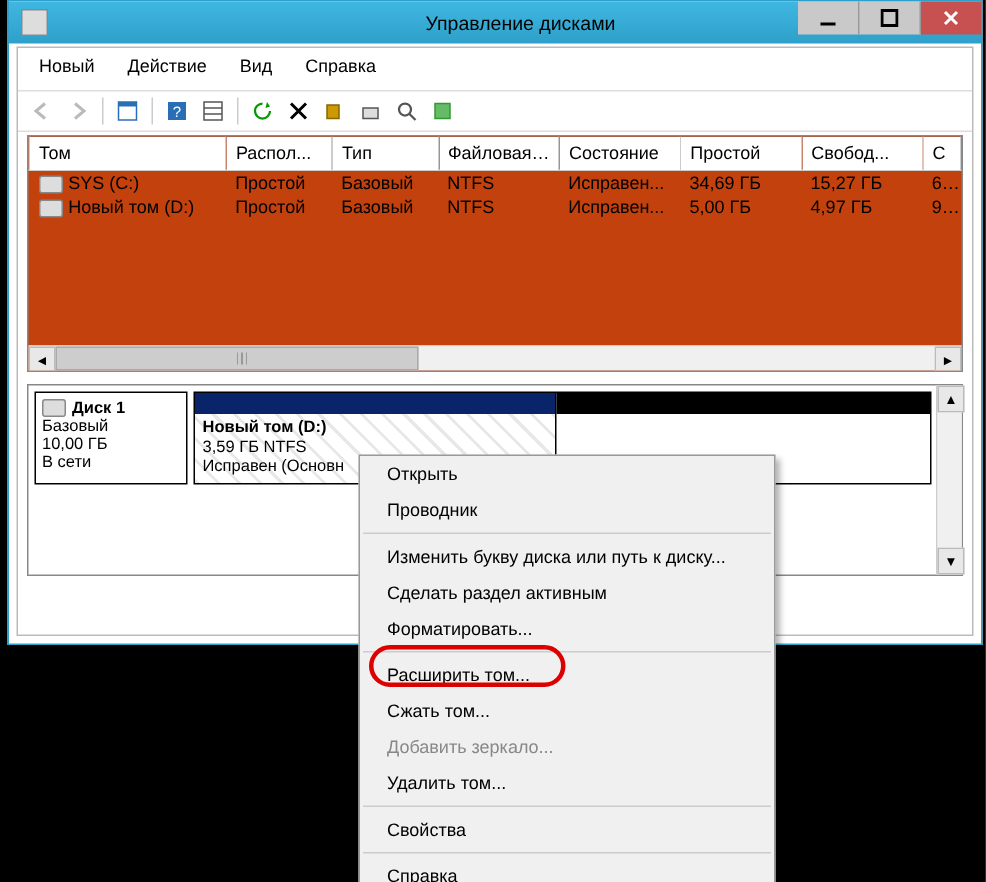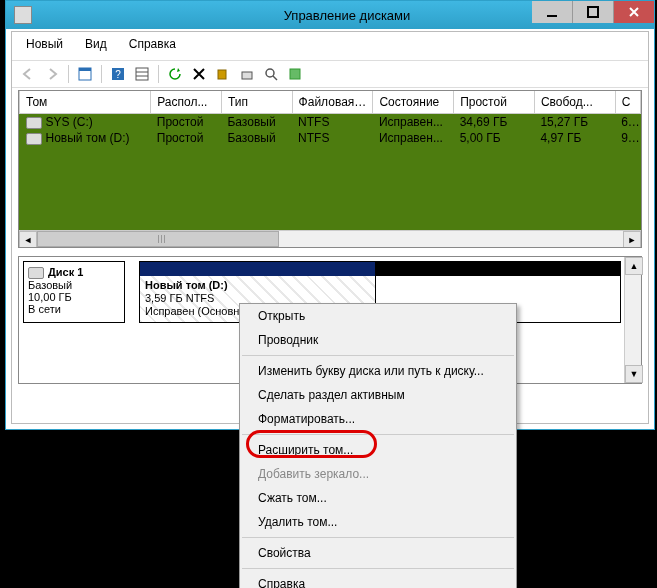--- a/index.html
+++ b/index.html
@@ -15,33 +15,33 @@
 .win-btn.close{background:#c75050;color:#fff}
 .win-btn:not(:last-child){border-right:1px solid #999}
 .window-inner{position:absolute;left:5px;right:5px;top:30px;bottom:5px;background:#fff;border:1px solid #bbb}
 .menubar{height:22px;padding:3px 4px;display:flex;gap:2px}
 .menu-item{padding:2px 10px;cursor:pointer}
 .toolbar{height:26px;border-top:1px solid #ddd;border-bottom:1px solid #ddd;display:flex;align-items:center;padding:0 6px;gap:4px}
 .tb-btn{width:20px;height:20px;display:flex;align-items:center;justify-content:center;cursor:pointer}
 .tb-btn.disabled{opacity:.4;cursor:default}
 .tb-sep{width:1px;height:18px;background:#ccc;margin:0 2px}
 .content{position:absolute;left:0;right:0;top:52px;bottom:0;padding:6px}
-.table-wrap{border:1px solid #888;height:156px;overflow:hidden;background:#4d7c0f;position:relative}
+.table-wrap{border:1px solid #888;height:156px;overflow:hidden;background:#c2410c;position:relative}
 table.volumes{width:100%;border-collapse:collapse;table-layout:fixed}
 table.volumes th{background:#fff;border:1px solid #ccc;border-top:none;padding:2px 6px;text-align:left;font-weight:normal;height:18px;position:relative;overflow:hidden;white-space:nowrap;text-overflow:ellipsis}
 table.volumes td{padding:1px 6px;white-space:nowrap;overflow:hidden;text-overflow:ellipsis}
 .drive-ico{display:inline-block;width:14px;height:10px;background:#ddd;border:1px solid #888;border-radius:2px;margin-right:4px;vertical-align:middle}
 .h-scroll{position:absolute;left:0;right:0;bottom:0;height:16px;background:#f0f0f0;border-top:1px solid #ccc;display:flex}
 .sb-btn{width:16px;height:16px;background:#e8e8e8;border:1px solid #bbb;display:flex;align-items:center;justify-content:center;font-size:9px}
 .sb-track{flex:1;background:#f0f0f0;position:relative}
 .sb-thumb{position:absolute;left:0;top:0;height:14px;width:240px;background:#cdcdcd;border:1px solid #aaa}
 .sb-thumb::after{content:"";position:absolute;left:50%;top:3px;width:8px;height:8px;background:repeating-linear-gradient(90deg,#999 0 1px,transparent 1px 3px)}
 .disk-area{margin-top:8px;border:1px solid #888;height:126px;position:relative;background:#fff}
 .v-scroll{position:absolute;right:0;top:0;bottom:0;width:16px;background:#f0f0f0;border-left:1px solid #ccc;display:flex;flex-direction:column}
-.disk-row{padding:4px;display:flex;gap:14px;margin-right:16px}
+.disk-row{padding:4px;display:flex;gap:4px;margin-right:16px}
 .disk-info{width:92px;border:1px solid #000;padding:4px;font-size:11px}
 .disk-info .dn{font-weight:bold}
 .disk-parts{flex:1;display:flex;border:1px solid #000}
 .part{border-right:1px solid #000;position:relative}
 .part:last-child{border-right:none}
 .part-header{height:14px}
 .part.selected .part-header{background:#0a246a}
 .part.unalloc .part-header{background:#000}
 .part-body{padding:3px 5px;font-size:11px;line-height:1.2}
 .part.selected{background:repeating-linear-gradient(45deg,#e8e8e8 0 2px,#fff 2px 10px)}
@@ -79,20 +79,21 @@
             <svg width="12" height="12">
               <path d="M2 2L10 10M10 2L2 10" stroke="#fff" stroke-width="2"></path>
             </svg>
           </div>
       </div>
     </div>
 
     <div class="window-inner">
       <div class="menubar">
         <div class="menu-item">Новый</div>
+        <div class="menu-item">Действие</div>
         <div class="menu-item">Вид</div>
         <div class="menu-item">Справка</div>
       </div>
 
       <div class="toolbar">
         <div class="tb-btn disabled">
             <svg width="14" height="14">
               <path d="M9 2L3 7l6 5" fill="none" stroke="#555" stroke-width="2"></path>
             </svg>
           </div>
@@ -250,22 +251,22 @@
 
   <div class="context-menu">
     <div class="ctx-item">Открыть</div>
     <div class="ctx-item">Проводник</div>
     <div class="ctx-sep"></div>
     <div class="ctx-item">Изменить букву диска или путь к диску...</div>
     <div class="ctx-item">Сделать раздел активным</div>
     <div class="ctx-item">Форматировать...</div>
     <div class="ctx-sep"></div>
     <div class="ctx-item">Расширить том...</div>
+    <div class="ctx-item">Сжать том...</div>
     <div class="ctx-item disabled">Добавить зеркало...</div>
-    <div class="ctx-item">Сжать том...</div>
     <div class="ctx-item">Удалить том...</div>
     <div class="ctx-sep"></div>
     <div class="ctx-item">Свойства</div>
     <div class="ctx-sep"></div>
     <div class="ctx-item">Справка</div>
   </div>
 
   <div class="highlight-ring" style="left:246px;top:430px;width:125px;height:22px"></div>
 </div>
 

